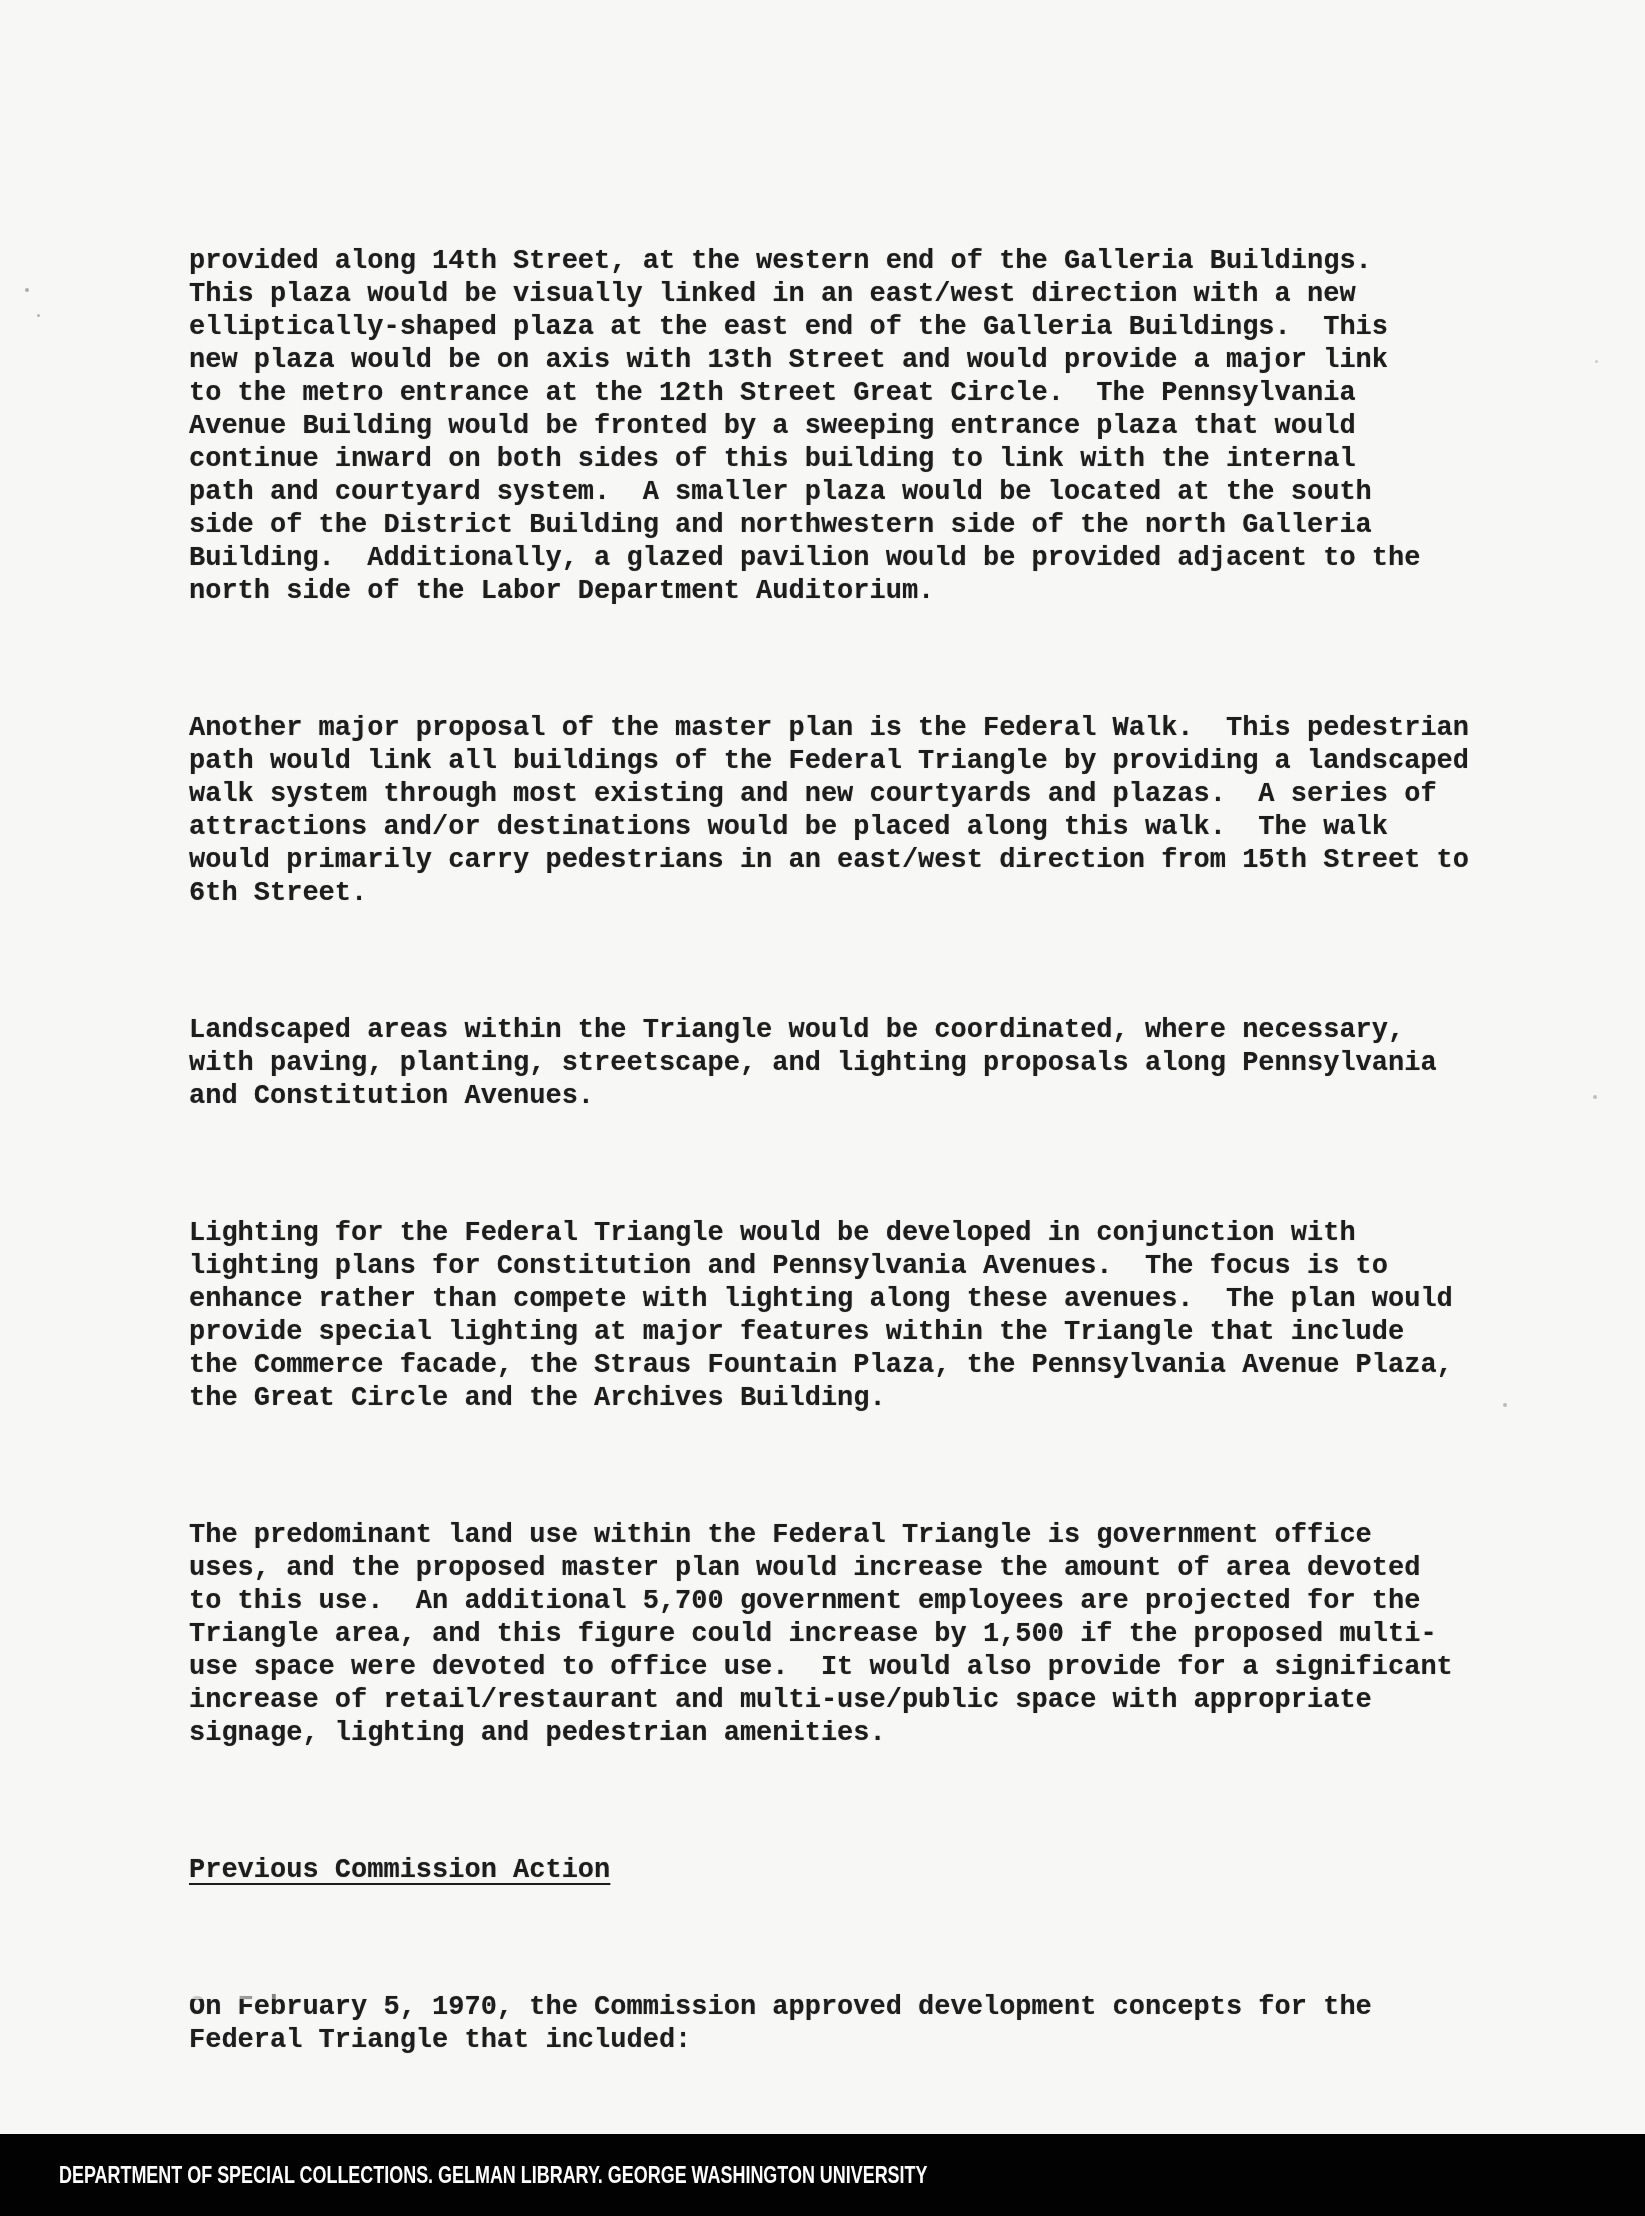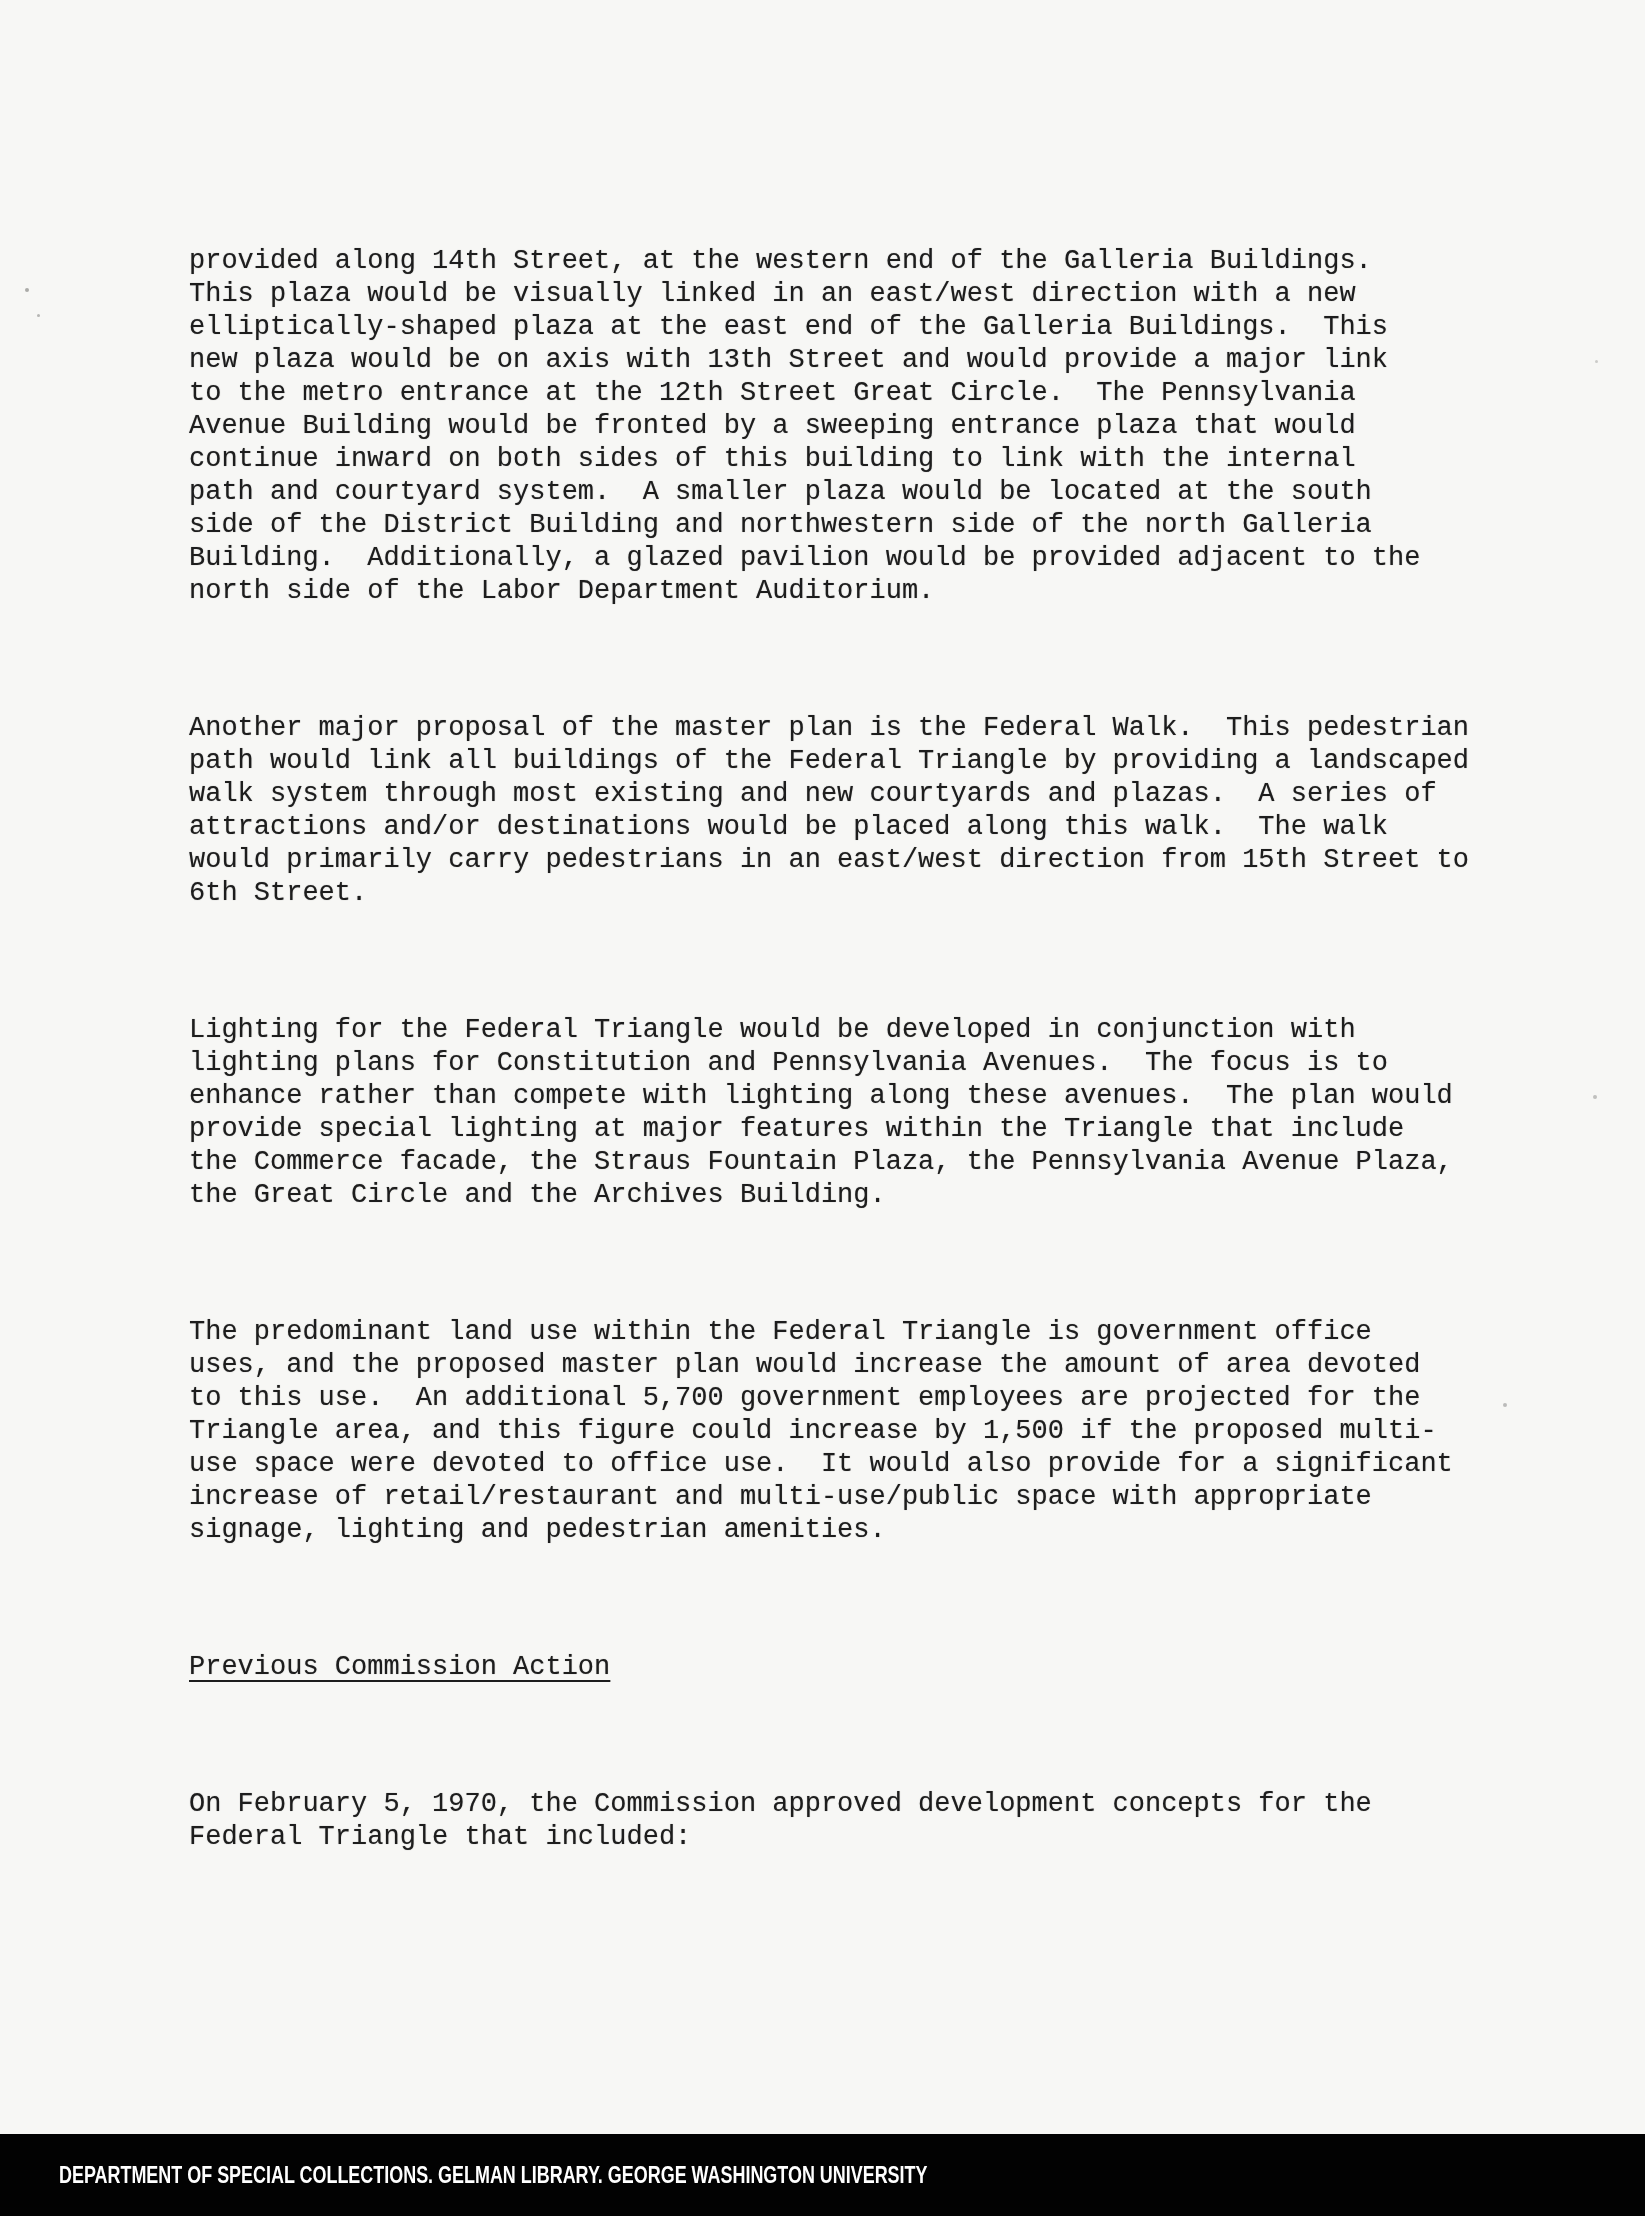--- a/index.html
+++ b/index.html
@@ -24,21 +24,21 @@
   }
   .doc-header {
     position: absolute;
     left: 1169px; top: 43px;
   }
   .doc-body {
     position: absolute;
     left: 189px; top: 179px;
     width: 1355px;
   }
-  .block { margin: 0 0 38px 0; }
+  .block { margin: 0 0 38px 0; font-weight: bold; }
   .heading {
     text-decoration: underline;
     text-decoration-thickness: 2.4px;
     text-underline-offset: 5.8px;
   }
   .footer-bar {
     position: absolute;
     left: 0; bottom: 0;
     width: 1646px; height: 82px;
     background: #020202;
@@ -93,20 +93,23 @@
 path and courtyard system.  A smaller plaza would be located at the south
 side of the District Building and northwestern side of the north Galleria
 Building.  Additionally, a glazed pavilion would be provided adjacent to the
 north side of the Labor Department Auditorium.</div>
     <div class="block">Another major proposal of the master plan is the Federal Walk.  This pedestrian
 path would link all buildings of the Federal Triangle by providing a landscaped
 walk system through most existing and new courtyards and plazas.  A series of
 attractions and/or destinations would be placed along this walk.  The walk
 would primarily carry pedestrians in an east/west direction from 15th Street to
 6th Street.</div>
+    <div class="block">Landscaped areas within the Triangle would be coordinated, where necessary,
+with paving, planting, streetscape, and lighting proposals along Pennsylvania
+and Constitution Avenues.</div>
     <div class="block">Lighting for the Federal Triangle would be developed in conjunction with
 lighting plans for Constitution and Pennsylvania Avenues.  The focus is to
 enhance rather than compete with lighting along these avenues.  The plan would
 provide special lighting at major features within the Triangle that include
 the Commerce facade, the Straus Fountain Plaza, the Pennsylvania Avenue Plaza,
 the Great Circle and the Archives Building.</div>
     <div class="block">The predominant land use within the Federal Triangle is government office
 uses, and the proposed master plan would increase the amount of area devoted
 to this use.  An additional 5,700 government employees are projected for the
 Triangle area, and this figure could increase by 1,500 if the proposed multi-

